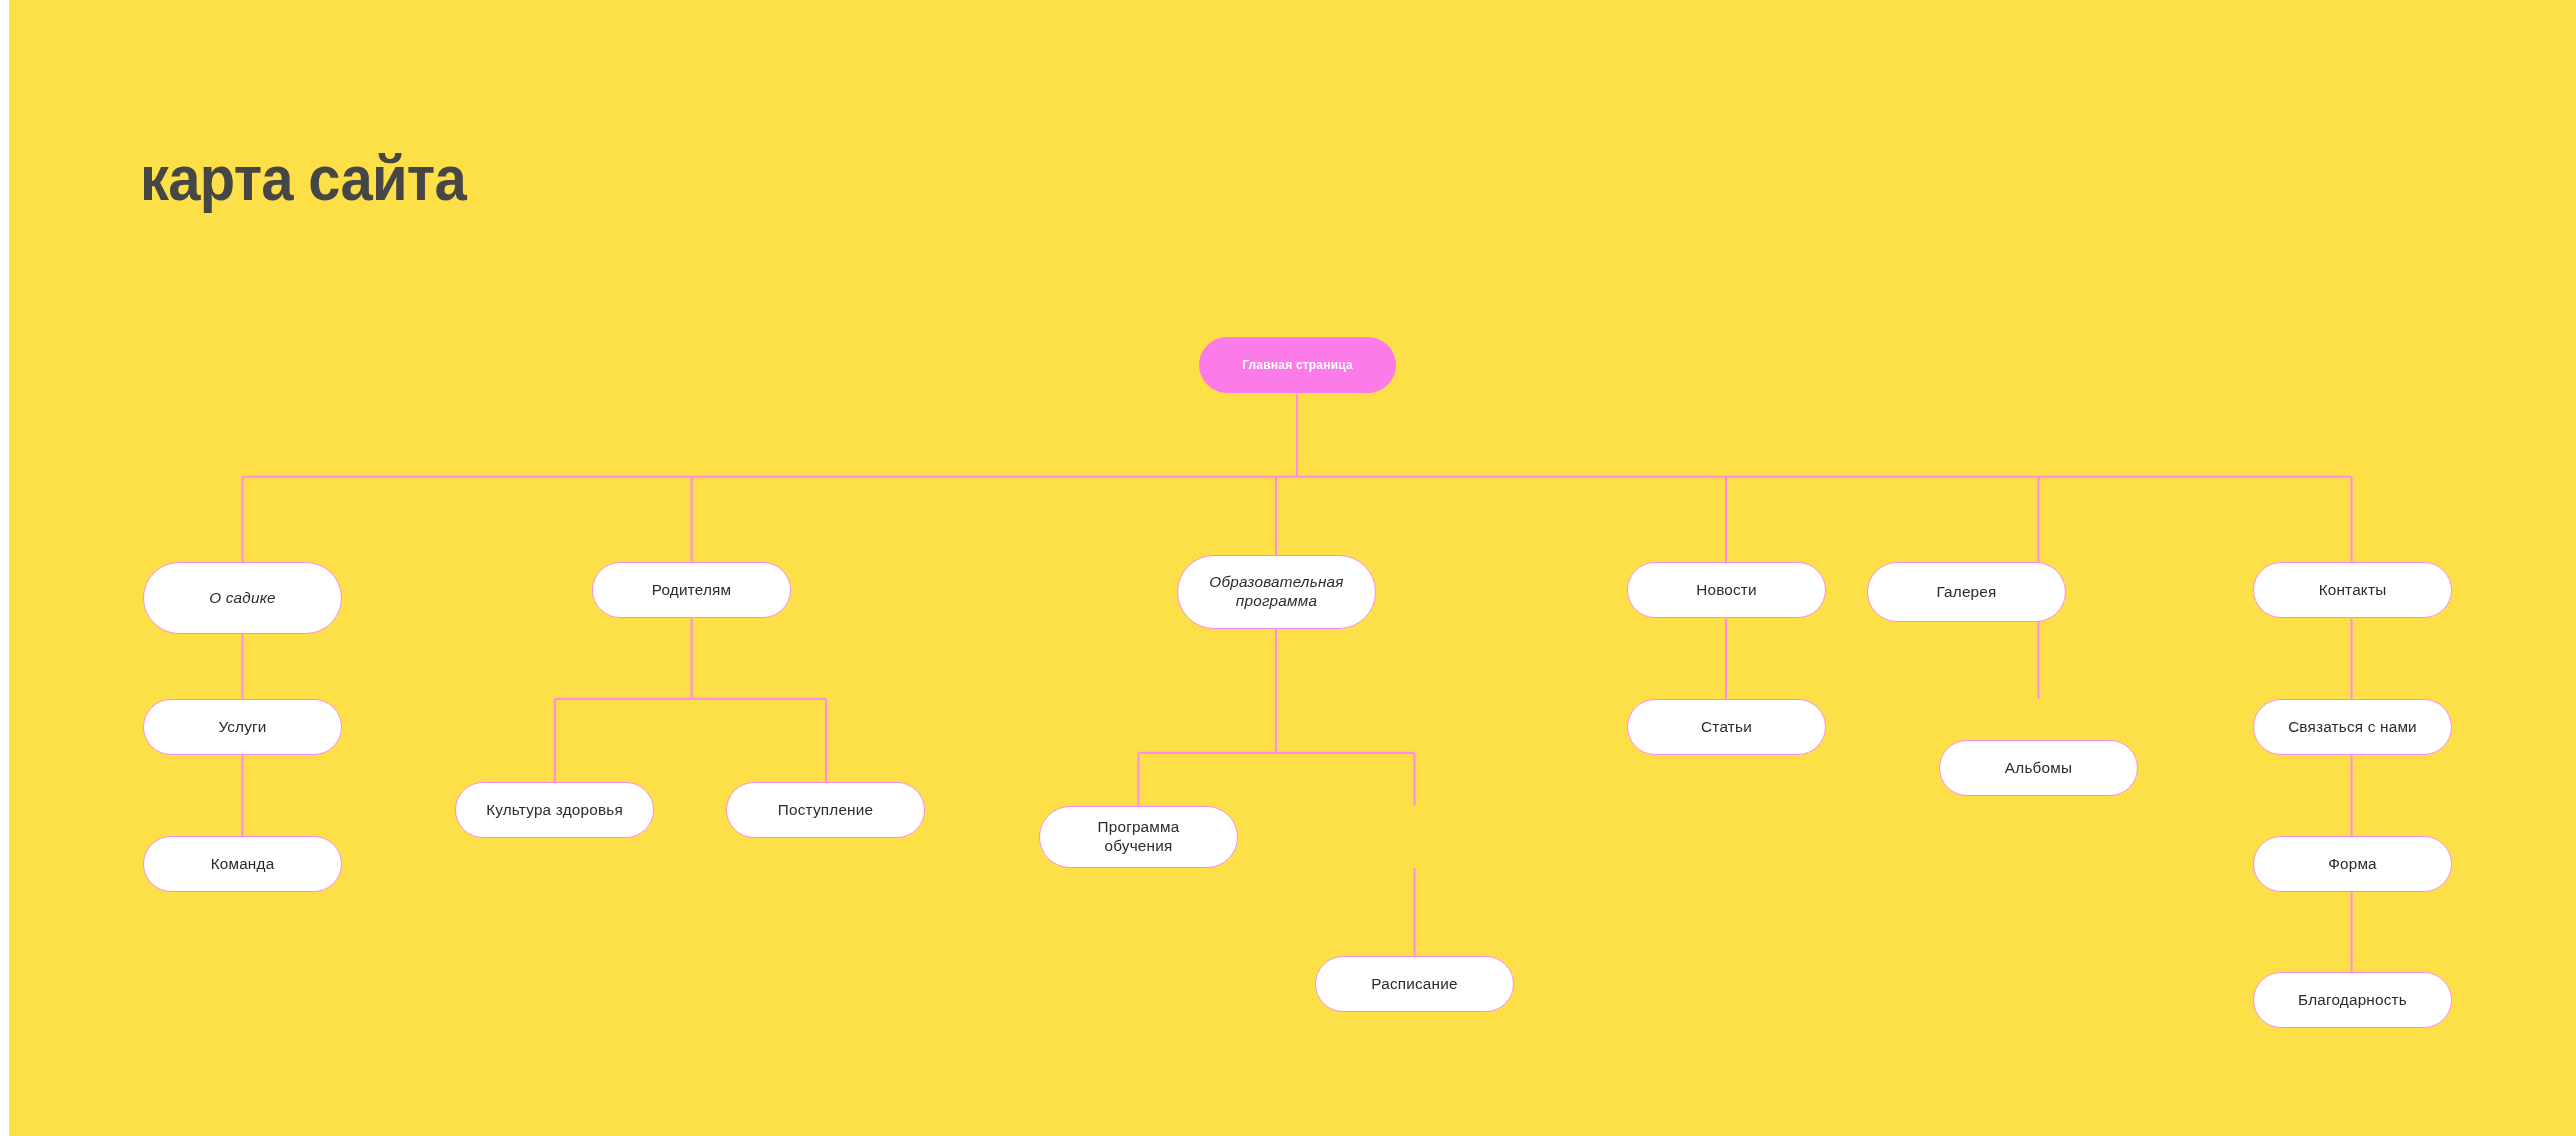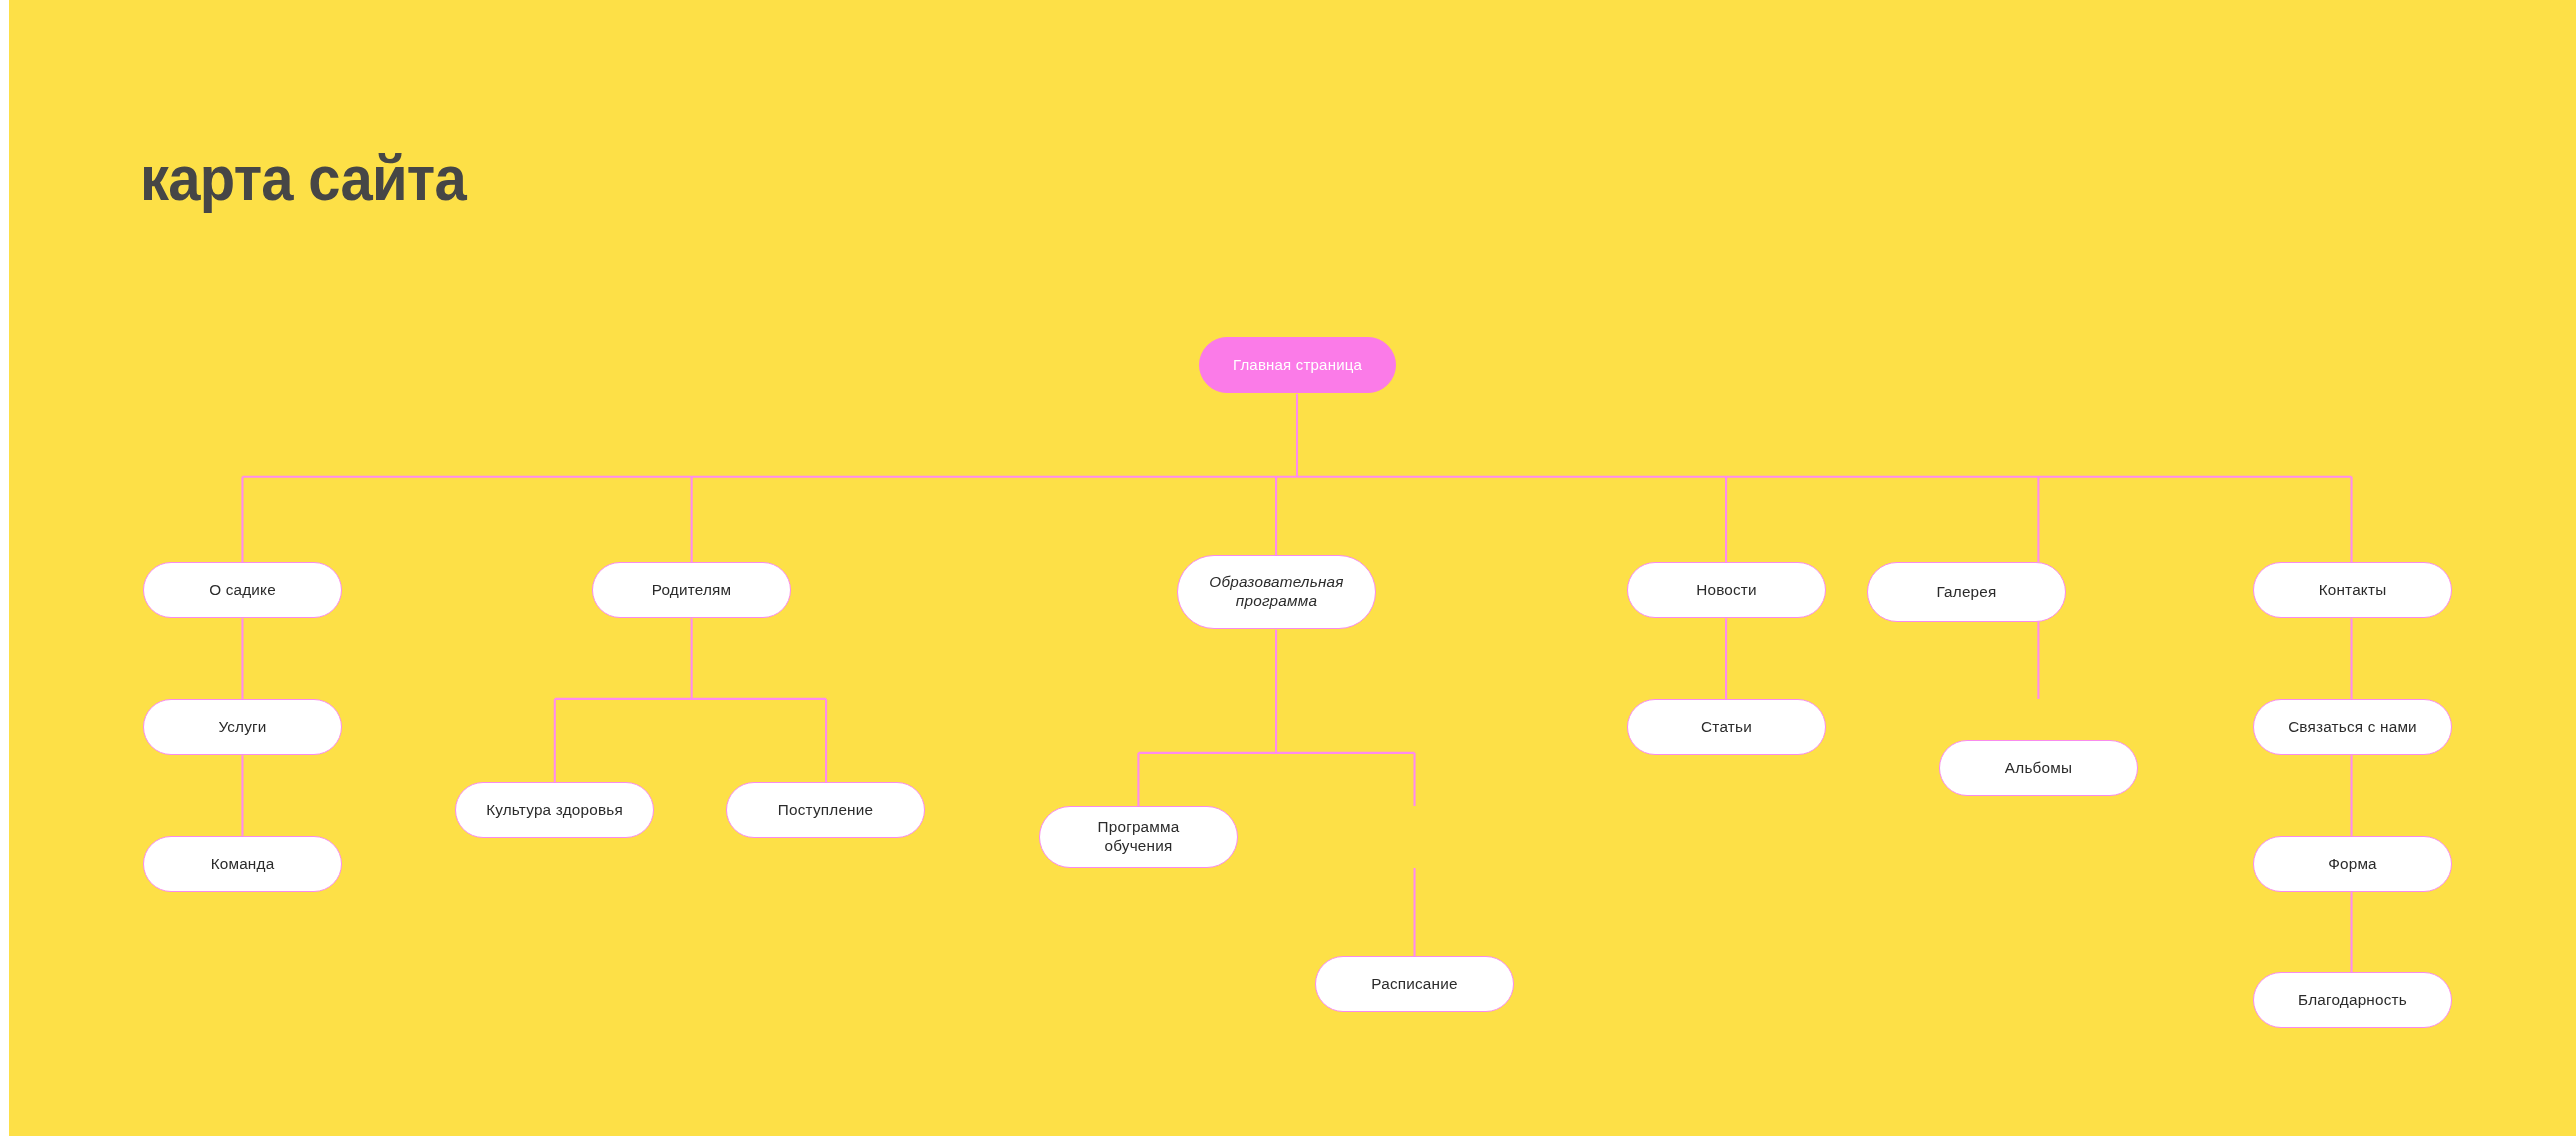--- a/index.html
+++ b/index.html
@@ -65,22 +65,22 @@
     line-height: 1.22;
     letter-spacing: 0.2px;
     white-space: pre-line;
     z-index: 5;
   }
 
   .node.root {
     background: #FB7BE8;
     border-color: #FB7BE8;
     color: #ffffff;
-    font-weight: 400;
-    font-size: 15px;
+    font-weight: 700;
+    font-size: 12px;
   }
 </style>
 </head>
 <body>
 
 <div id="canvas">
 
   <div id="page-title">карта сайта</div>
 
   <svg id="connectors" viewBox="0 0 3200 1412" width="2576" height="1137" xmlns="http://www.w3.org/2000/svg" fill="none">
@@ -117,21 +117,21 @@
       <path d="M2521 768 L2521 868"></path>
 
       <path d="M2910 768 L2910 868"></path>
       <path d="M2910 938 L2910 1038"></path>
       <path d="M2910 1108 L2910 1208"></path>
     </g>
   </svg>
 
   <div class="node root" style="left:1190px; top:337px; width:197px; height:56px;">Главная страница</div>
 
-  <div class="node" style="left:134px; top:562px; width:199px; height:56px;">О садике</div>
+  <div class="node" style="left:134px; top:562px; width:199px; height:72px;font-style:italic;">О садике</div>
 
   <div class="node" style="left:583px; top:562px; width:199px; height:56px;">Родителям</div>
 
   <div class="node" style="left:1168px; top:555px; width:199px; height:74px;font-style:italic;">Образовательная
 программа</div>
 
   <div class="node" style="left:1618px; top:562px; width:199px; height:56px;">Новости</div>
 
   <div class="node" style="left:1858px; top:562px; width:199px; height:60px;">Галерея</div>
 

